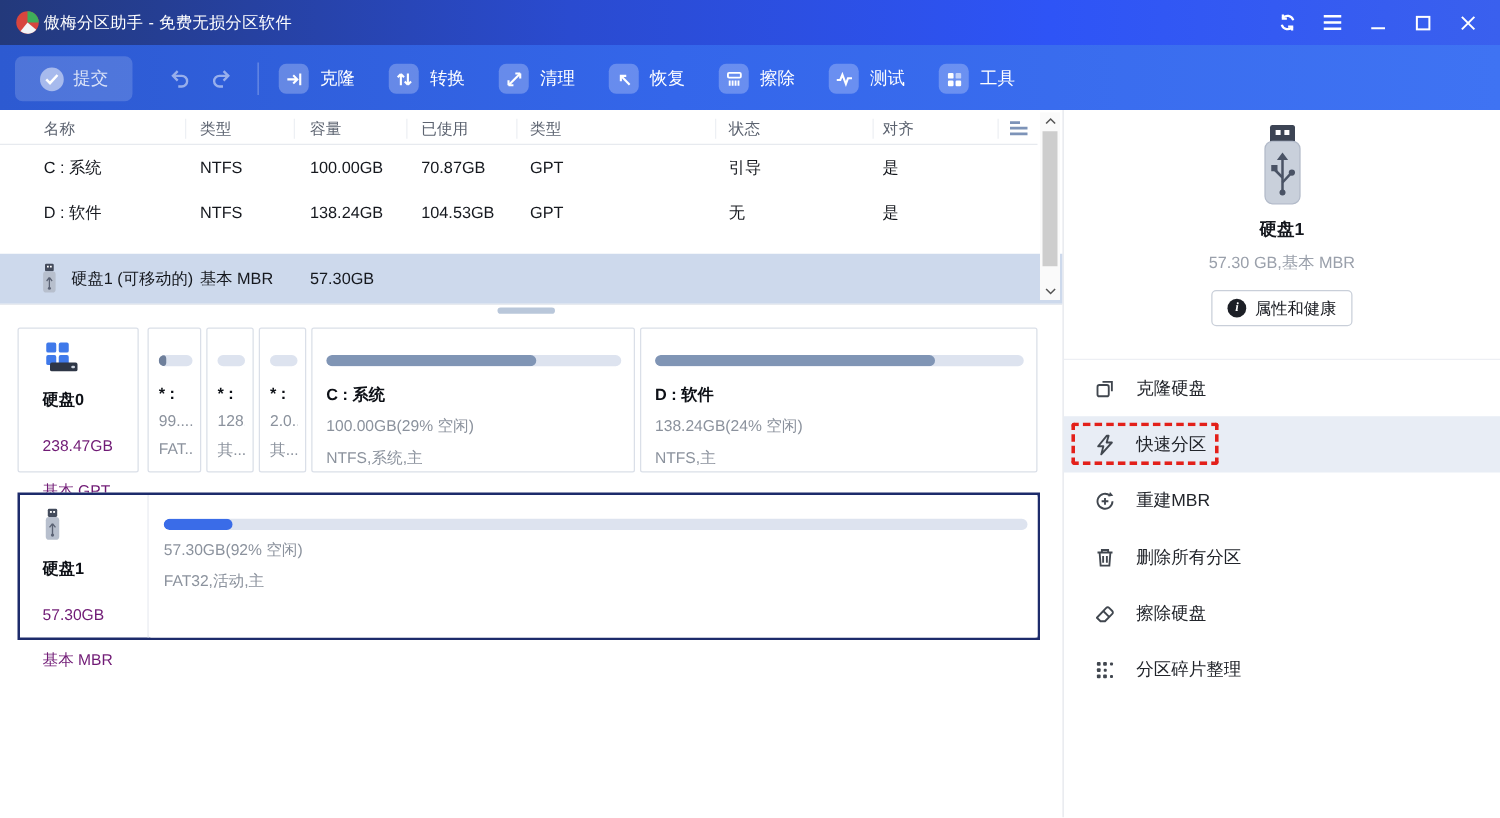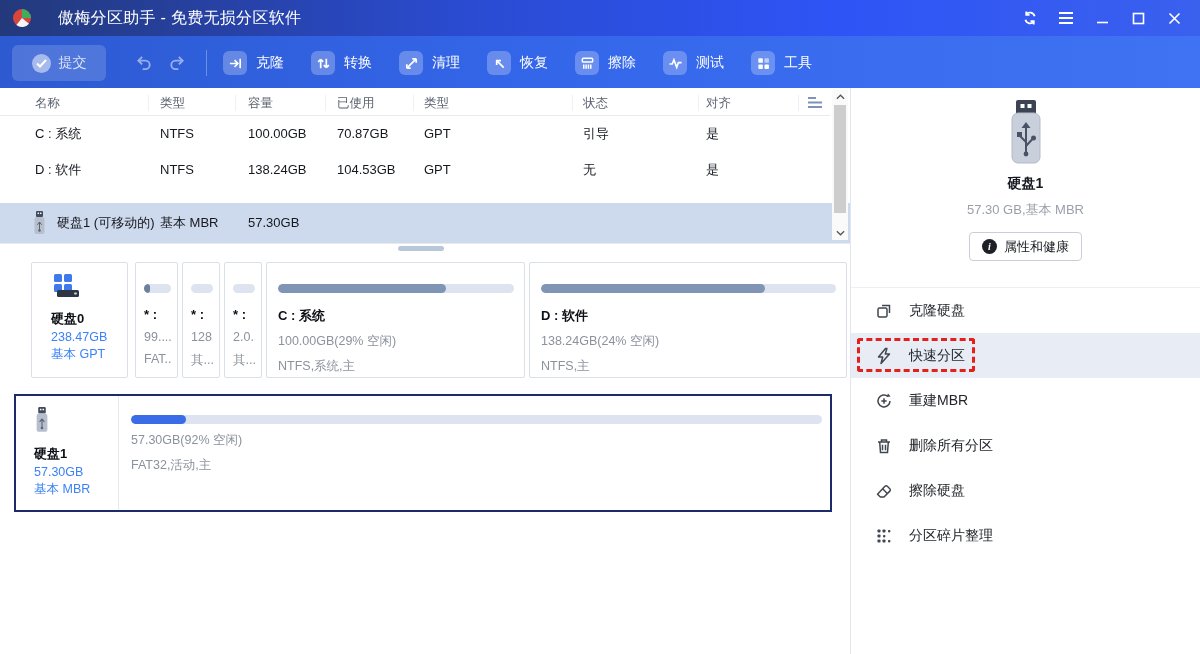--- a/index.html
+++ b/index.html
@@ -5,21 +5,21 @@
   * { margin:0; padding:0; box-sizing:border-box; }
   html,body { width:1200px; height:654px; overflow:hidden; background:#fff;
     font-family:"Liberation Sans","DejaVu Sans",sans-serif; }
   .app { position:relative; width:1200px; height:654px; }
 
   
   .titlebar { position:absolute; top:0; left:0; width:1200px; height:36px;
     background:linear-gradient(90deg,#23397b 0%,#2a4bd0 38%,#2e54f6 70%,#3a60ee 100%);
     display:flex; align-items:center; color:#fff; }
   .app-icon { width:20px; height:20px; margin-left:12px; flex:0 0 auto; }
-  .title-text { margin-left:26px; font-size:16px; letter-spacing:.3px; }
+  .title-text { margin-left:3px; font-size:13px; letter-spacing:.3px; }
   .win-controls { margin-left:auto; display:flex; align-items:center; margin-right:8px; }
   .win-btn { width:36px; height:30px; display:flex; align-items:center; justify-content:center; cursor:default; }
 
   
   .toolbar { position:absolute; top:36px; left:0; width:1200px; height:54px;
     background:linear-gradient(90deg,#2d5ad1 0%,#3466ea 45%,#3f73f3 100%);
     display:flex; align-items:center; }
   .submit-btn { margin-left:12px; width:94px; height:36px; border-radius:6px;
     background:rgba(255,255,255,.16); display:flex; align-items:center; justify-content:center;
     gap:8px; color:rgba(255,255,255,.8); font-size:14px; }
@@ -49,25 +49,25 @@
     font-size:13px; color:#15181e; }
   .disk-row .cell { line-height:40px; }
   .vt-scroll { position:absolute; left:832px; top:2px; width:16px; height:150px; background:#fafafa; }
   .vs-arrow { position:absolute; left:0; width:16px; height:14px; display:flex; align-items:center; justify-content:center; }
   .vs-thumb { position:absolute; left:2px; top:15px; width:12px; height:108px; background:#cdcdcd; }
   .table-bottom-line { position:absolute; left:0; top:155px; width:850px; height:1px; background:#e7eaef; }
   .splitter-pill { position:absolute; left:398px; top:158px; width:46px; height:5px;
     border-radius:3px; background:#b9c7da; }
 
   
-  .disk-row0 { position:absolute; left:17px; top:174px; width:850px; height:116px;padding-left:32px; }
+  .disk-row0 { position:absolute; left:0; top:174px; width:850px; height:116px;padding-left:32px; }
   .d-info { position:absolute; left:14px; top:0; width:97px; height:116px;
     border:1px solid #dadfe8; border-radius:2px; background:#fff; padding:10px 6px 0 19px; }
   .d-name { font-size:13px; font-weight:bold; color:#0d1016; margin-top:7px; }
-  .d-line { font-size:12.5px; color:#3b82f6; margin-top:2px; white-space:nowrap; }
+  .d-line { font-size:12.5px; color:#701a75; margin-top:21px; white-space:nowrap; }
   .p-block { position:absolute; top:0; height:116px; border:1px solid #dadfe8; border-radius:2px;
     background:#fff; padding:21px 10px 0 11px; overflow:hidden; }
   .p-small { padding:21px 6px 0 8px; }
   .bar { height:9px; border-radius:5px; background:#dde3ef; position:relative; overflow:hidden; }
   .bar-fill { position:absolute; left:0; top:0; bottom:0; border-radius:5px; width:0; }
   .p-title { margin-top:14px; font-size:13px; font-weight:bold; color:#0d1016;
     white-space:nowrap; overflow:hidden; }
   .p-line { margin-top:8px; font-size:12.5px; color:#8b929d; white-space:nowrap; overflow:hidden; }
 
   .disk-box1 { position:absolute; left:14px; top:306px; width:818px; height:118px;

